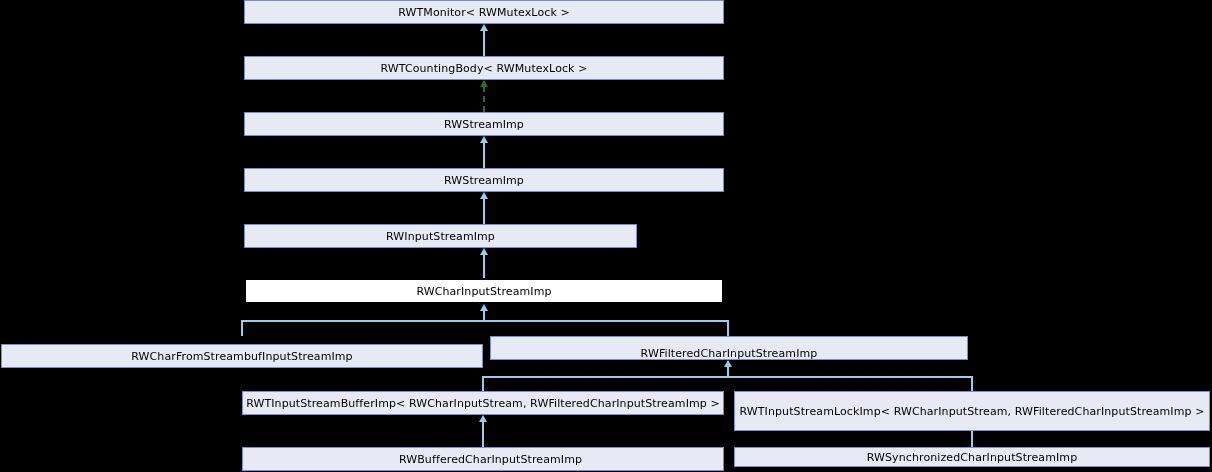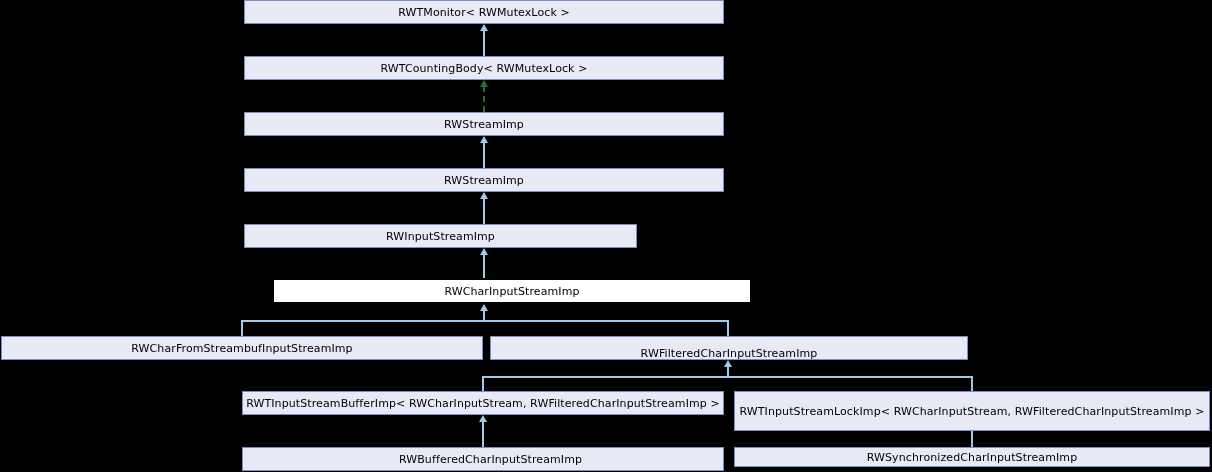--- a/index.html
+++ b/index.html
@@ -115,25 +115,25 @@
   </div>
 
   <div class="node" style="left:244px; top:168px; width:480px; height:24px;">
     <span class="label">RWStreamImp</span>
   </div>
 
   <div class="node" style="left:244px; top:224px; width:393px; height:24px;">
     <span class="label">RWInputStreamImp</span>
   </div>
 
-  <div class="node current" style="left:244px; top:278px; width:480px; height:26px;margin-left:28px;">
+  <div class="node current" style="left:244px; top:278px; width:480px; height:26px;">
     <span class="label">RWCharInputStreamImp</span>
   </div>
 
-  <div class="node" style="left:1px; top:336px; width:482px; height:24px;">
+  <div class="node" style="left:1px; top:344px; width:482px; height:24px;">
     <span class="label">RWCharFromStreambufInputStreamImp</span>
   </div>
 
   <div class="node" style="left:490px; top:336px; width:478px; height:24px;align-items:flex-end;">
     <span class="label">RWFilteredCharInputStreamImp</span>
   </div>
 
   <div class="node" style="left:242px; top:391px; width:482px; height:24px;text-align:center;">
     <span class="label">RWTInputStreamBufferImp&lt; RWCharInputStream, RWFilteredCharInputStreamImp &gt;</span>
   </div>

